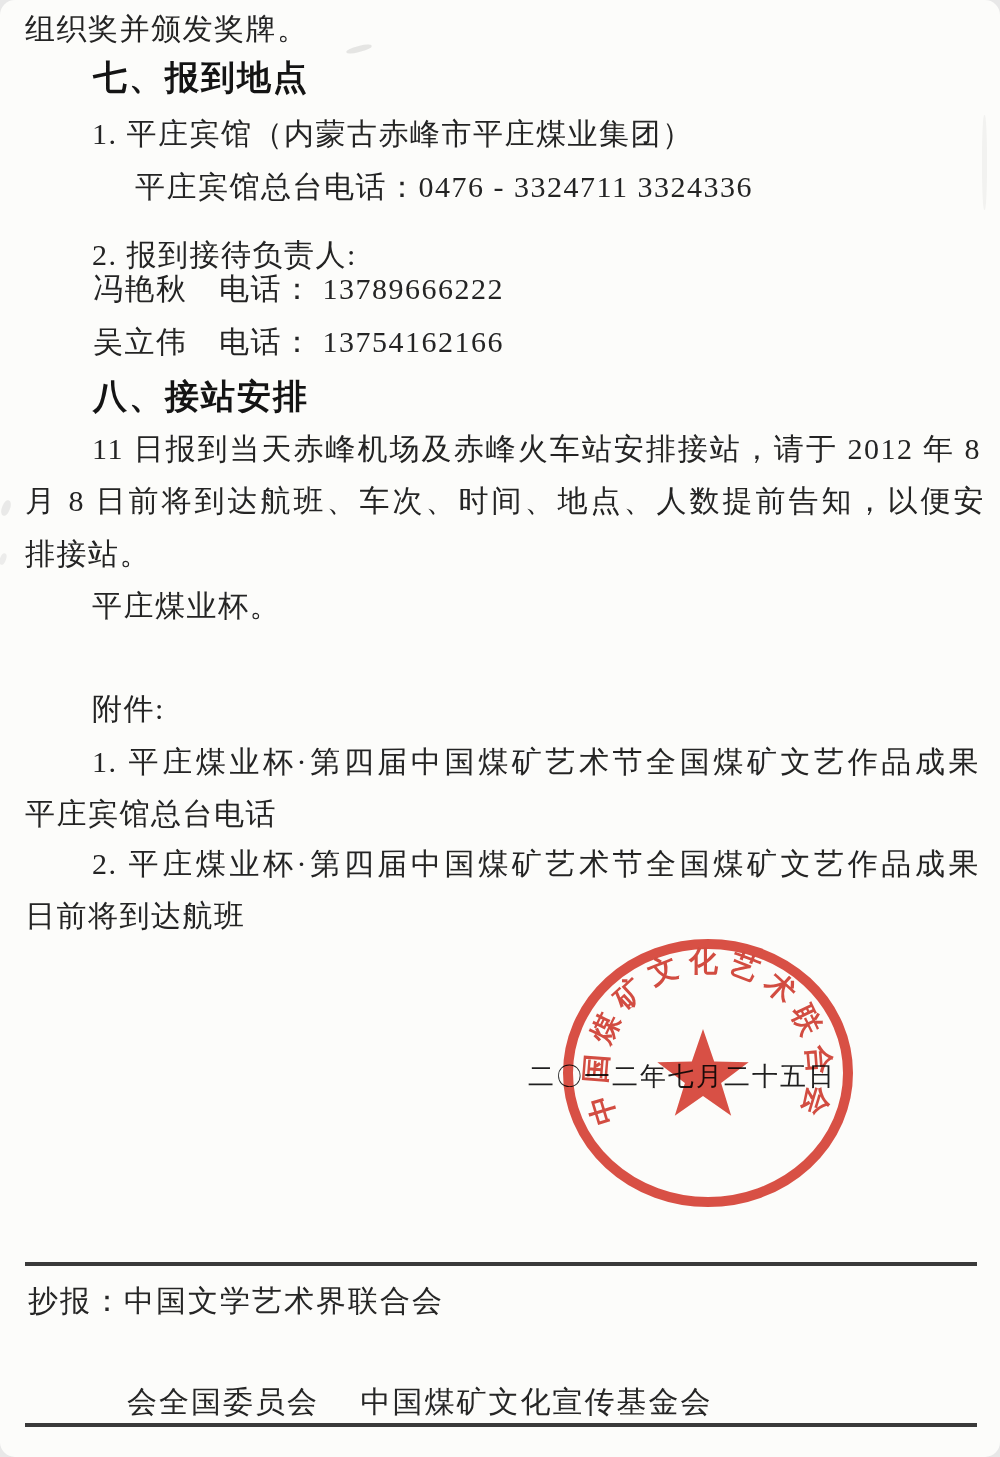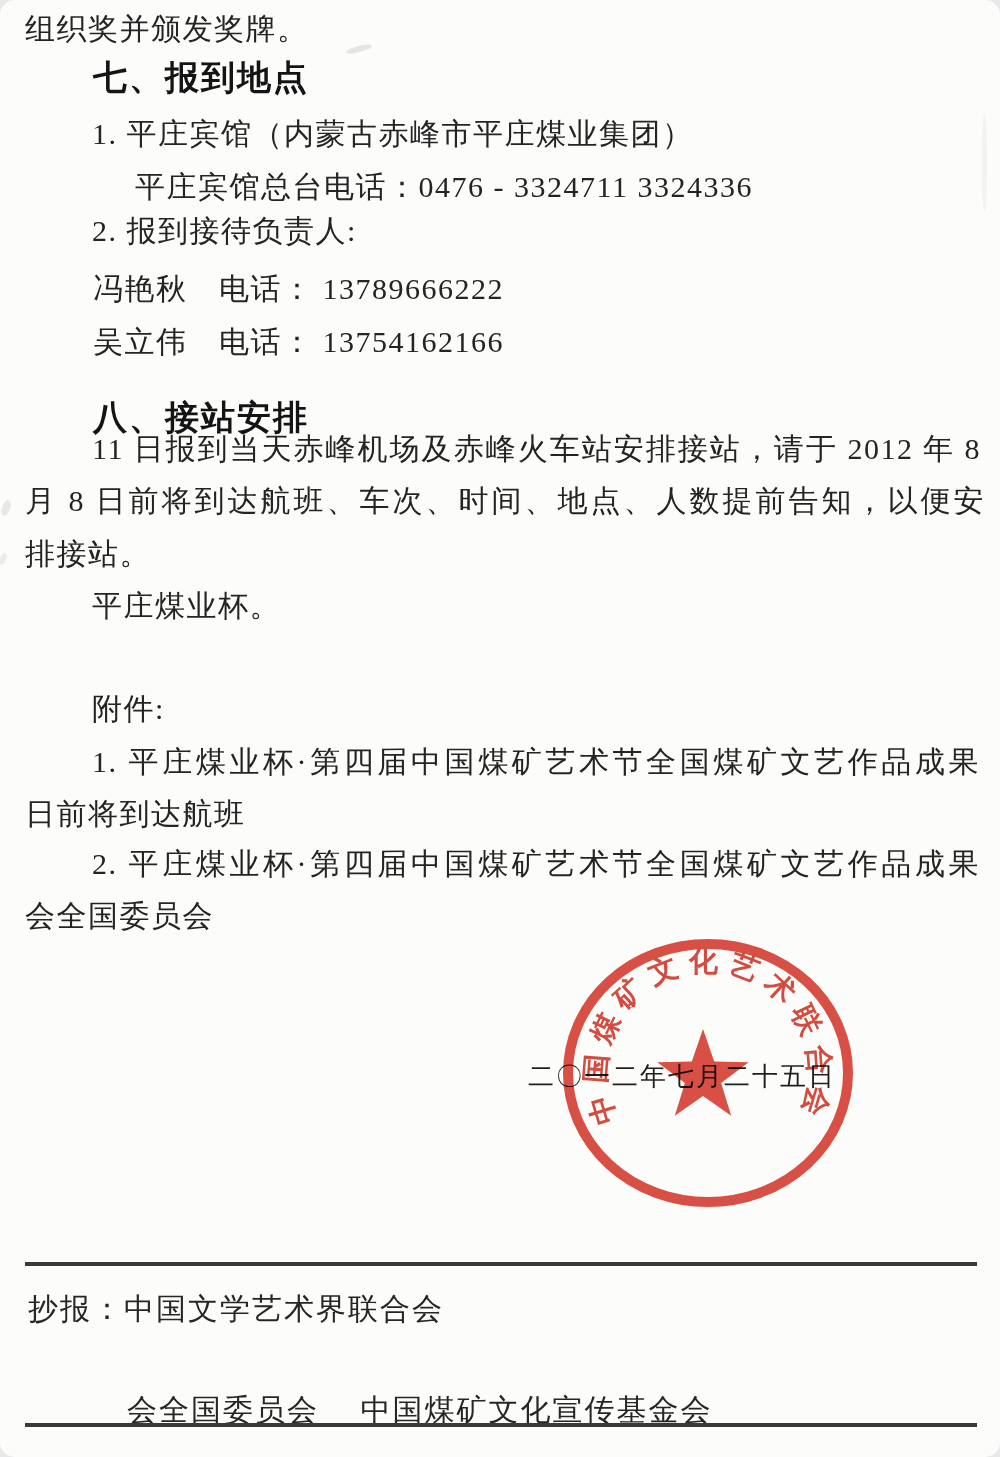--- a/index.html
+++ b/index.html
@@ -57,51 +57,50 @@
     left:25px;right:23px;
     height:4px;
     background:#3a3a3a;
   }
   .foot{
     position:absolute;
     font-size:30px;
     letter-spacing:2px;
     white-space:pre;
     color:#262626;
-    margin-top:8px;
   }
   .art{
     position:absolute;
     background:#a9a9a9;
     border-radius:45%;
   }
 </style>
 </head>
 <body>
 
 <div class="page">
 
   <div class="bl" style="top:12px;left:25px">组织奖并颁发奖牌。</div>
   <div class="bl hd" style="top:60px;left:93px">七、报到地点</div>
   <div class="bl" style="top:117px;left:92px">1. 平庄宾馆（内蒙古赤峰市平庄煤业集团）</div>
   <div class="bl" style="top:170px;left:135px">平庄宾馆总台电话：0476 - 3324711 3324336</div>
-  <div class="bl" style="top:214px;left:92px">2. 报到接待负责人:</div>
+  <div class="bl" style="top:238px;left:92px">2. 报到接待负责人:</div>
   <div class="bl" style="top:272px;left:93px">冯艳秋　电话： 13789666222</div>
   <div class="bl" style="top:325px;left:93px">吴立伟　电话： 13754162166</div>
-  <div class="bl hd" style="top:400px;left:93px">八、接站安排</div>
+  <div class="bl hd" style="top:379px;left:93px">八、接站安排</div>
   <div class="bl just" style="top:432px;left:92px;right:19px">11 日报到当天赤峰机场及赤峰火车站安排接站，请于 2012 年 8</div>
   <div class="bl just" style="top:484px;left:25px;right:15px">月 8 日前将到达航班、车次、时间、地点、人数提前告知，以便安</div>
   <div class="bl" style="top:537px;left:25px">排接站。</div>
   <div class="bl" style="top:589px;left:92px">平庄煤业杯。</div>
 
   <div class="bl" style="top:692px;left:92px">附件:</div>
   <div class="bl just" style="top:745px;left:92px;right:20px">1. 平庄煤业杯·第四届中国煤矿艺术节全国煤矿文艺作品成果</div>
-  <div class="bl" style="top:797px;left:25px">日前将到达航班</div>
+  <div class="bl" style="top:797px;left:25px">平庄宾馆总台电话</div>
   <div class="bl just" style="top:847px;left:92px;right:20px">2. 平庄煤业杯·第四届中国煤矿艺术节全国煤矿文艺作品成果</div>
-  <div class="bl" style="top:899px;left:25px">会全国委员会</div>
+  <div class="bl" style="top:899px;left:25px">日前将到达航班</div>
 
   <div class="date" style="top:1059px;left:528px">二〇一二年七月二十五日</div>
 
   <svg class="seal" width="300" height="280" viewBox="0 0 300 280">
     <defs>
       <path id="sealArc" d="M 66.5 197.5 A 102 102 0 1 1 233.5 197.5" fill="none"></path>
     </defs>
     <ellipse cx="150" cy="139" rx="140" ry="129" fill="none" stroke="#d6392c" stroke-width="10"></ellipse>
     <polygon fill="#d6392c" points="145,95 133.8,127.6 99.3,128.2 126.9,148.9 116.8,181.8 145,162 173.2,181.8 163.1,148.9 190.7,128.2 156.2,127.6"></polygon>
     <text font-size="29" font-weight="bold" fill="#cf3427" letter-spacing="9" font-family="'Liberation Serif','DejaVu Serif',serif">

